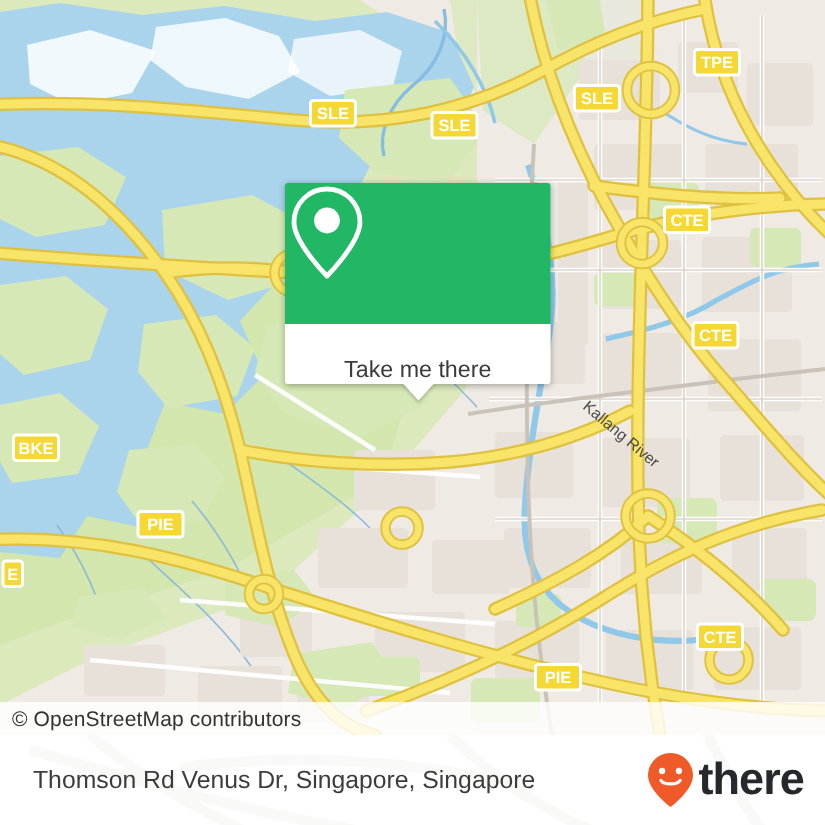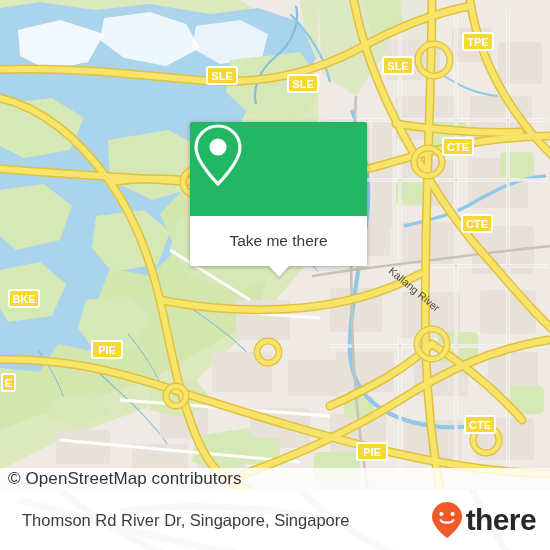--- a/index.html
+++ b/index.html
@@ -13,35 +13,35 @@
   
   .map{position:absolute;left:0;top:0;width:550px;height:490px;overflow:hidden;background:#efebe4;}
   .map svg{position:absolute;left:0;top:0;}
 
   
   .attrib{
     position:absolute;left:0;top:468px;width:550px;height:22px;
     background:rgba(255,255,255,.82);
     display:flex;align-items:center;
   }
-  .attrib span{font-size:17px;color:#333;padding-left:8px;letter-spacing:.1px;}
+  .attrib span{font-size:14px;color:#333;padding-left:8px;letter-spacing:.1px;}
 
   
   .card{
     position:absolute;left:190px;top:122px;width:177px;
     box-shadow:0 1px 4px rgba(0,0,0,.30);
     border-radius:2px;overflow:visible;
   }
   .card-head{
     height:94px;background:#22b765;border-radius:2px 2px 0 0;
     display:flex;align-items:center;justify-content:center;
   }
   .card-foot{
-    height:50px;background:#ffffff;border-radius:0 0 2px 2px;
-    display:flex;align-items:center;justify-content:center;position:relative;
+    height:40px;background:#ffffff;border-radius:0 0 2px 2px;
+    display:flex;align-items:flex-end;justify-content:center;position:relative;
   }
   .card-foot .lbl{font-size:15.5px;color:#3b3b3b;}
   .tail{
     position:absolute;left:50%;bottom:-11px;transform:translateX(-50%);
     width:0;height:0;border-left:11px solid transparent;border-right:11px solid transparent;
     border-top:12px solid #ffffff;
     filter:drop-shadow(0 2px 1px rgba(0,0,0,.18));
   }
 
   
@@ -317,21 +317,21 @@
     <svg class="wm" width="550" height="550" viewBox="0 0 550 550">
       <g stroke="#b9b2a6" stroke-width="7" fill="none">
         <path d="M20,480 C90,500 160,520 240,534"></path>
         <path d="M60,470 C100,504 150,530 200,550"></path>
         <path d="M300,470 C330,500 370,526 420,544"></path>
         <path d="M470,466 C486,500 500,524 520,550"></path>
         <path d="M120,492 C190,482 260,486 330,500"></path>
       </g>
     </svg>
     <div class="footer-inner">
-      <div class="addr">Thomson Rd River Dr, Singapore, Singapore</div>
+      <div class="addr">Thomson Rd Venus Dr, Singapore, Singapore</div>
       <div class="brand">
         <svg width="34" height="38" viewBox="0 0 34 38">
           <path d="M17 1 C8.7 1 2 7.7 2 16 C2 26 17 37 17 37 C17 37 32 26 32 16 C32 7.7 25.3 1 17 1 Z" fill="#ef5a28"></path>
           <circle cx="11.4" cy="13" r="2.1" fill="#ffffff"></circle>
           <circle cx="22.6" cy="13" r="2.1" fill="#ffffff"></circle>
           <path d="M10.6 19.2 C12.6 22.4 21.4 22.4 23.4 19.2" stroke="#ffffff" stroke-width="2.1" fill="none" stroke-linecap="round"></path>
         </svg>
         <span class="brand-name">there</span>
       </div>
     </div>

